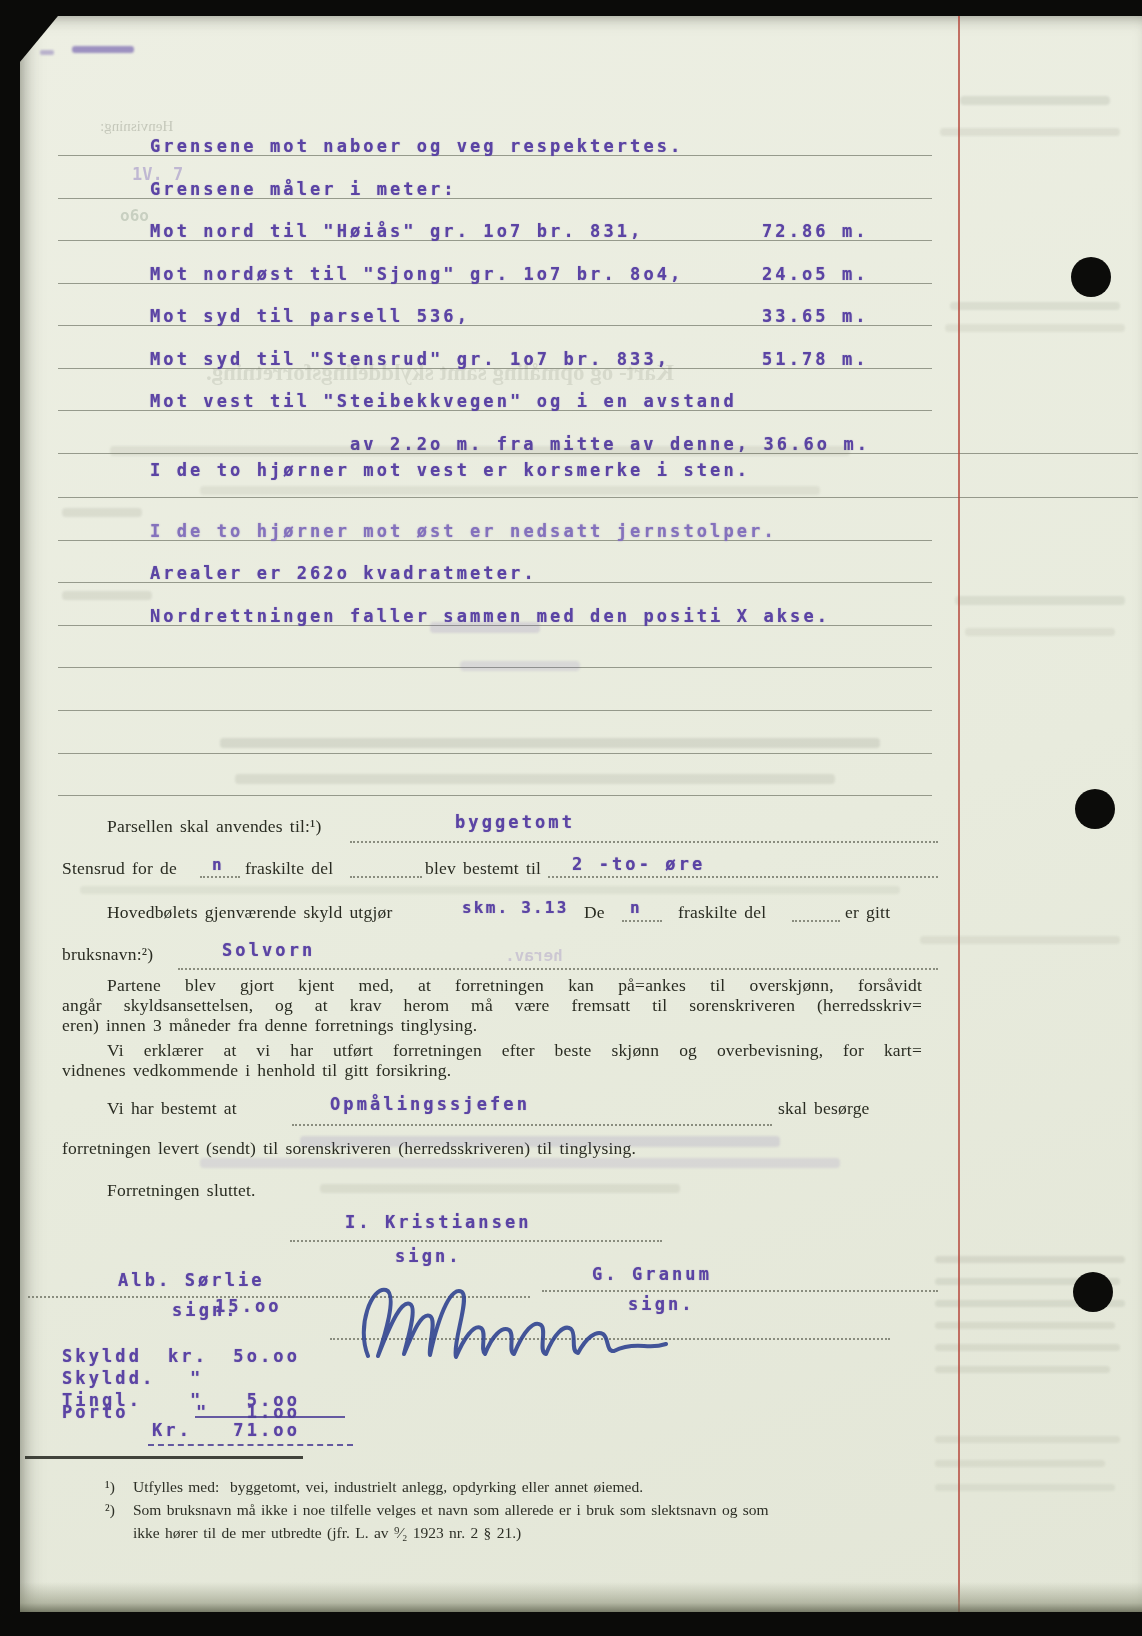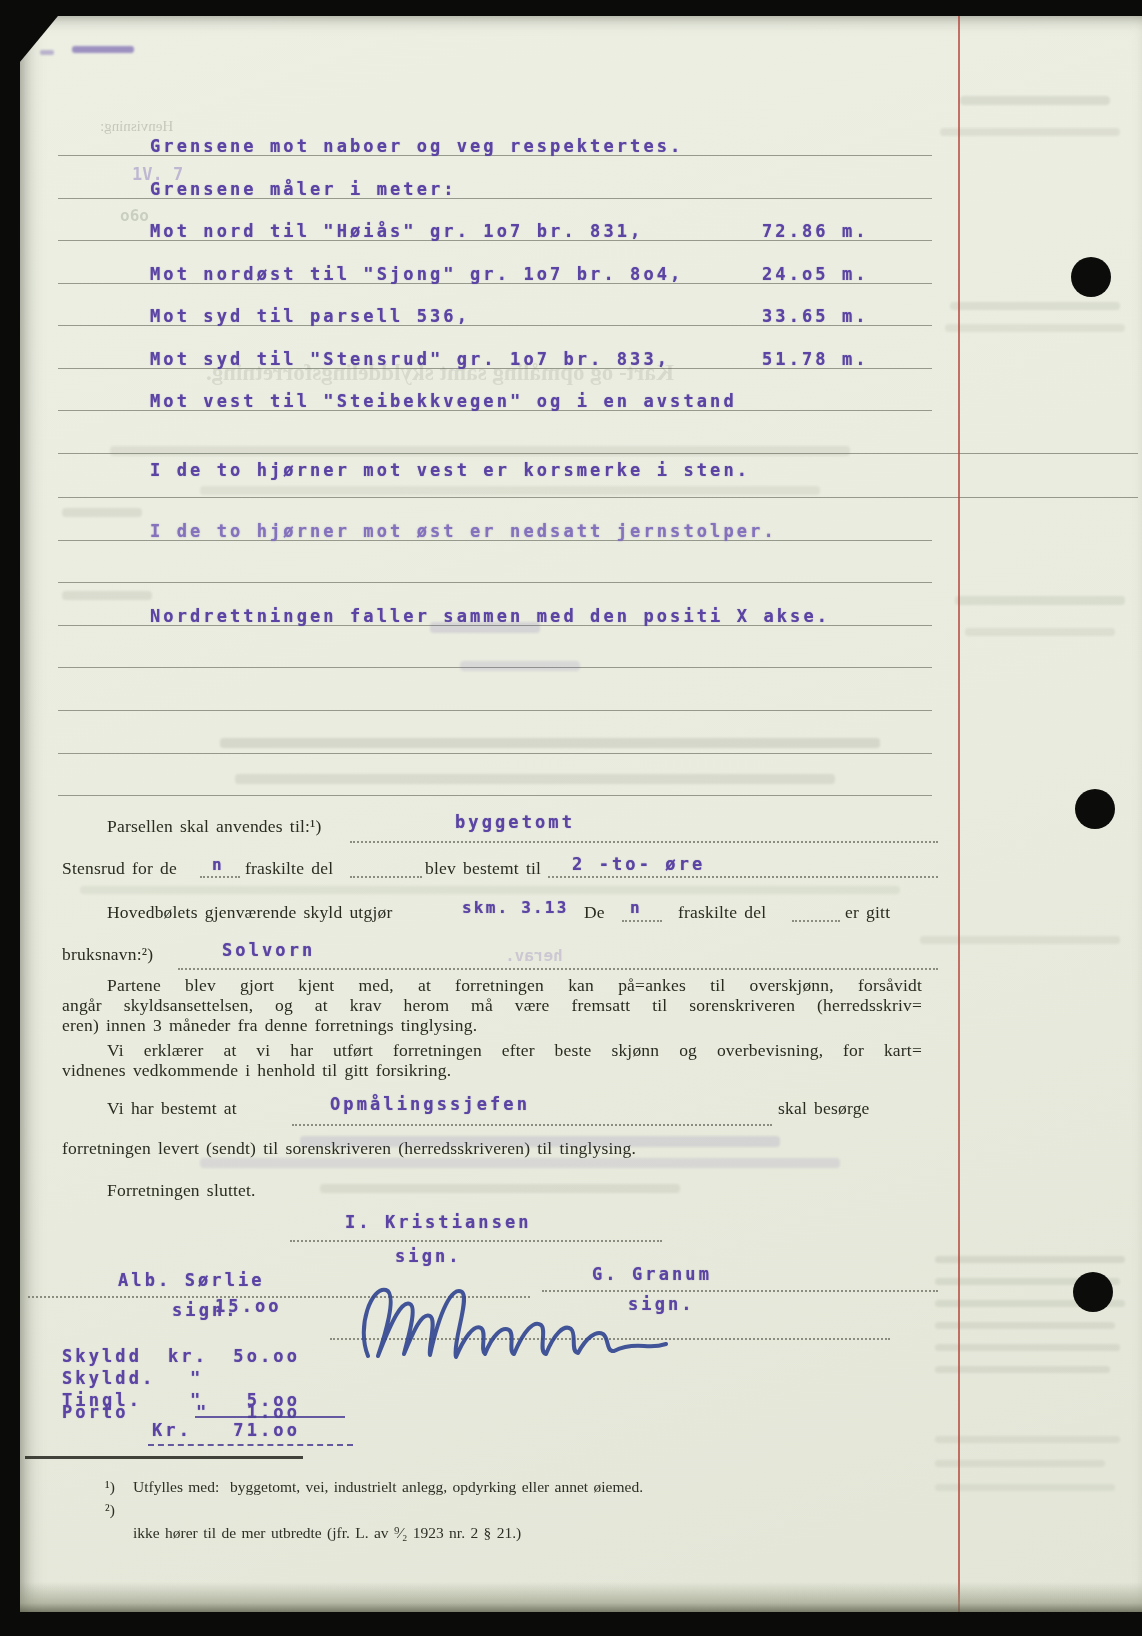--- a/index.html
+++ b/index.html
@@ -63,23 +63,25 @@
     <div class="typed" style="left:130px;top:248px">Mot nordøst til "Sjong" gr. 1o7 br. 8o4,</div>
     <div class="typed" style="left:742px;top:248px">24.o5 m.</div>
 
     <div class="typed" style="left:130px;top:290px">Mot syd til parsell 536,</div>
     <div class="typed" style="left:742px;top:290px">33.65 m.</div>
 
     <div class="typed" style="left:130px;top:333px">Mot syd til "Stensrud" gr. 1o7 br. 833,</div>
     <div class="typed" style="left:742px;top:333px">51.78 m.</div>
 
     <div class="typed" style="left:130px;top:375px">Mot vest til "Steibekkvegen" og i en avstand</div>
+    <div class="typed" style="left:330px;top:418px">av 2.2o m. fra mitte av denne, 36.6o m.</div>
 
     <div class="typed" style="left:130px;top:444px">I de to hjørner mot vest er korsmerke i sten.</div>
     <div class="typed light" style="left:130px;top:505px">I de to hjørner mot øst er nedsatt jernstolper.</div>
+    <div class="typed" style="left:130px;top:547px">Arealer er 262o kvadratmeter.</div>
     <div class="typed" style="left:130px;top:590px">Nordrettningen faller sammen med den positi X akse.</div>
 
     <div class="printed" style="left:87px;top:800px">Parsellen skal anvendes til:¹)</div>
     <div class="typed" style="left:435px;top:796px">byggetomt</div>
     <div class="dotted" style="left:330px;top:825px;width:588px"></div>
 
     <div class="printed" style="left:42px;top:842px">Stensrud for de</div>
     <div class="typed small" style="left:192px;top:839px">n</div>
     <div class="printed" style="left:225px;top:842px">fraskilte del</div>
     <div class="printed" style="left:405px;top:842px">blev bestemt til</div>
@@ -149,20 +151,21 @@
     <div class="typed" style="left:132px;top:1404px">Kr.</div>
     <div class="typed" style="left:195px;top:1404px;width:85px;text-align:right">71.oo</div>
     <div class="dashed" style="left:128px;top:1428px;width:205px"></div>
 
     <div class="dotted" style="left:310px;top:1322px;width:560px"></div>
 
     <div class="sep" style="left:5px;top:1440px;width:278px"></div>
     <div class="fn" style="left:85px;top:1462px">¹)</div>
     <div class="fn" style="left:113px;top:1462px">Utfylles med:  byggetomt, vei, industrielt anlegg, opdyrking eller annet øiemed.</div>
     <div class="fn" style="left:85px;top:1485px">²)</div>
+    <div class="fn" style="left:113px;top:1485px">Som bruksnavn må ikke i noe tilfelle velges et navn som allerede er i bruk som slektsnavn og som</div>
     <div class="fn" style="left:113px;top:1508px">ikke hører til de mer utbredte (jfr. L. av ⁹⁄₂ 1923 nr. 2 § 21.)</div>
 
     <div class="ghost" style="left:80px;top:102px;font-size:15px;color:#6b7060;opacity:.3">Henvisning:</div>
     <div class="ghost" style="left:112px;top:148px;transform:none;font-family:'DejaVu Sans Mono',monospace;font-weight:700;font-size:17px;color:#8a76c0;opacity:.45">1V. 7</div>
     <div class="ghost" style="left:100px;top:190px;transform:none;font-family:'DejaVu Sans Mono',monospace;font-weight:700;font-size:16px;color:#93a290;opacity:.4">o6o</div>
     <div class="ghost" style="left:140px;top:344px;width:560px;font-size:23px;font-weight:700;color:#4a4f3e;opacity:.12;text-align:center">Kart- og opmåling samt skylddelingsforretning.</div>
 
     <div class="smudge" style="left:90px;top:430px;width:740px;height:10px;background:rgba(95,100,82,.10)"></div>
     <div class="smudge" style="left:180px;top:470px;width:620px;height:9px;background:rgba(95,100,82,.09)"></div>
     <div class="smudge" style="left:42px;top:492px;width:80px;height:9px;background:rgba(95,100,82,.12)"></div>

